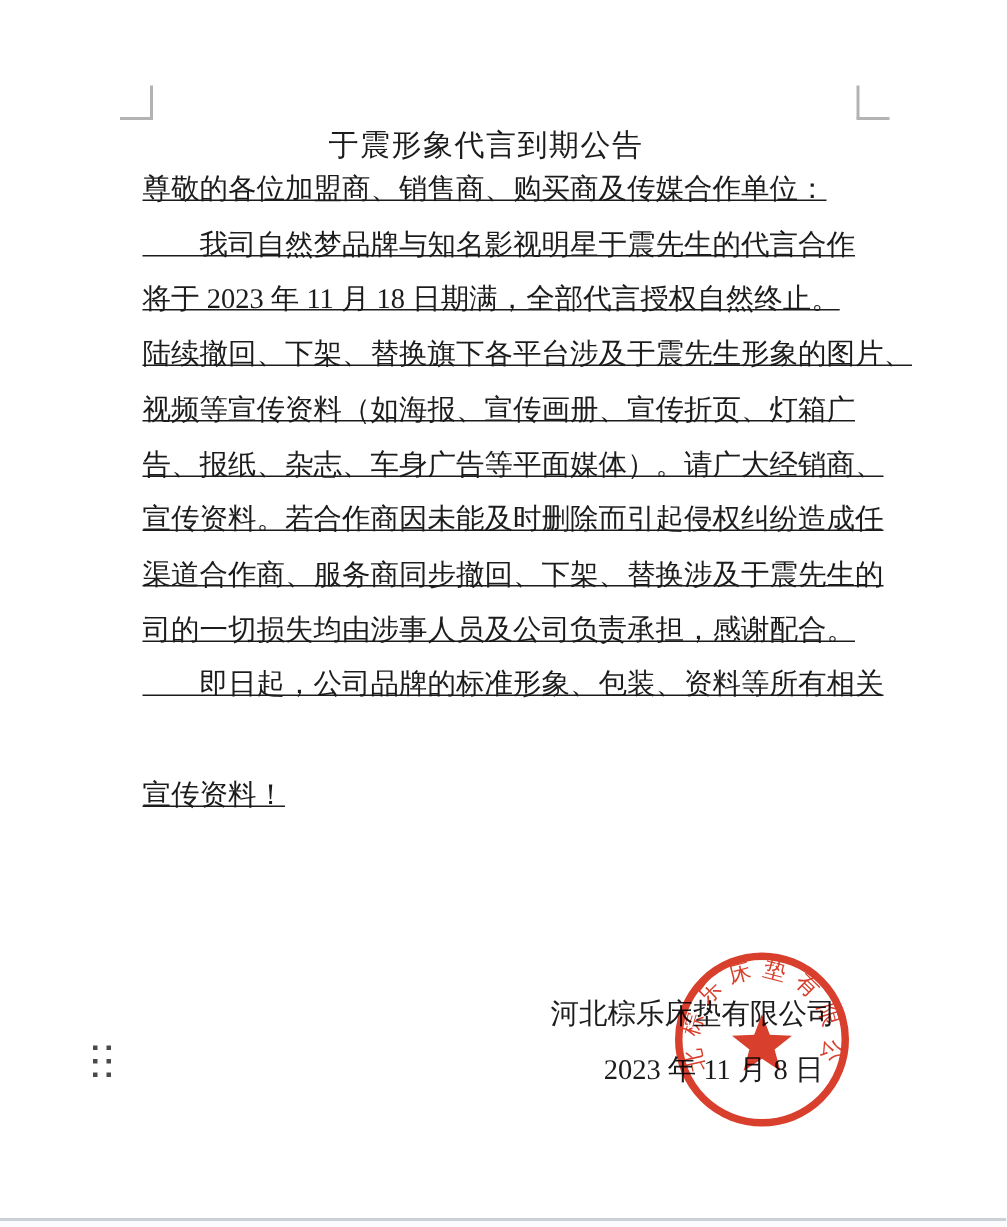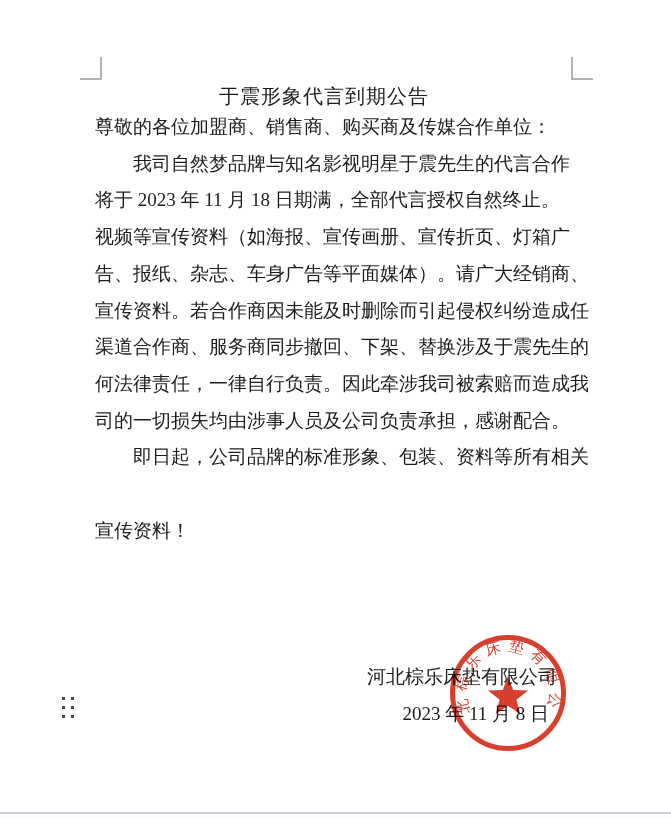--- a/index.html
+++ b/index.html
@@ -33,20 +33,21 @@
   .doc-body {
     position: absolute;
     left: 95px; top: 109px; width: 462px;
     font-size: 19px;
     color: #1c1c1c;
   }
   .doc-line {
     min-height: 36.7px;
     line-height: 36.7px;
     white-space: pre;
+    text-decoration: underline;
   }
 
   .closing-company {
     position: absolute;
     top: 659px; right: 114px;
     font-size: 19px; line-height: 36.7px;
     color: #1c1c1c;
   }
   .closing-date {
     position: absolute;
@@ -100,25 +101,25 @@
   <div class="mark mark-tl-h"></div>
   <div class="mark mark-tr-v"></div>
   <div class="mark mark-tr-h"></div>
 
   <div class="doc-title">于震形象代言到期公告</div>
 
   <div class="doc-body">
       <div class="doc-line">尊敬的各位加盟商、销售商、购买商及传媒合作单位：</div>
       <div class="doc-line">　　我司自然梦品牌与知名影视明星于震先生的代言合作</div>
       <div class="doc-line">将于 2023 年 11 月 18 日期满，全部代言授权自然终止。</div>
+      <div class="doc-line">陆续撤回、下架、替换旗下各平台涉及于震先生形象的图片、</div>
       <div class="doc-line">视频等宣传资料（如海报、宣传画册、宣传折页、灯箱广</div>
       <div class="doc-line">告、报纸、杂志、车身广告等平面媒体）。请广大经销商、</div>
       <div class="doc-line">宣传资料。若合作商因未能及时删除而引起侵权纠纷造成任</div>
       <div class="doc-line">渠道合作商、服务商同步撤回、下架、替换涉及于震先生的</div>
-      <div class="doc-line">何法律责任，一律自行负责。因此牵涉我司被索赔而造成我</div>
       <div class="doc-line">司的一切损失均由涉事人员及公司负责承担，感谢配合。</div>
       <div class="doc-line">　　即日起，公司品牌的标准形象、包装、资料等所有相关</div>
       <div class="doc-line"></div>
       <div class="doc-line">宣传资料！</div>
     </div>
 
   <div class="closing-company">河北棕乐床垫有限公司</div>
   <div class="closing-date">2023 年 11 月 8 日</div>
 
   <div class="dots-grid">

